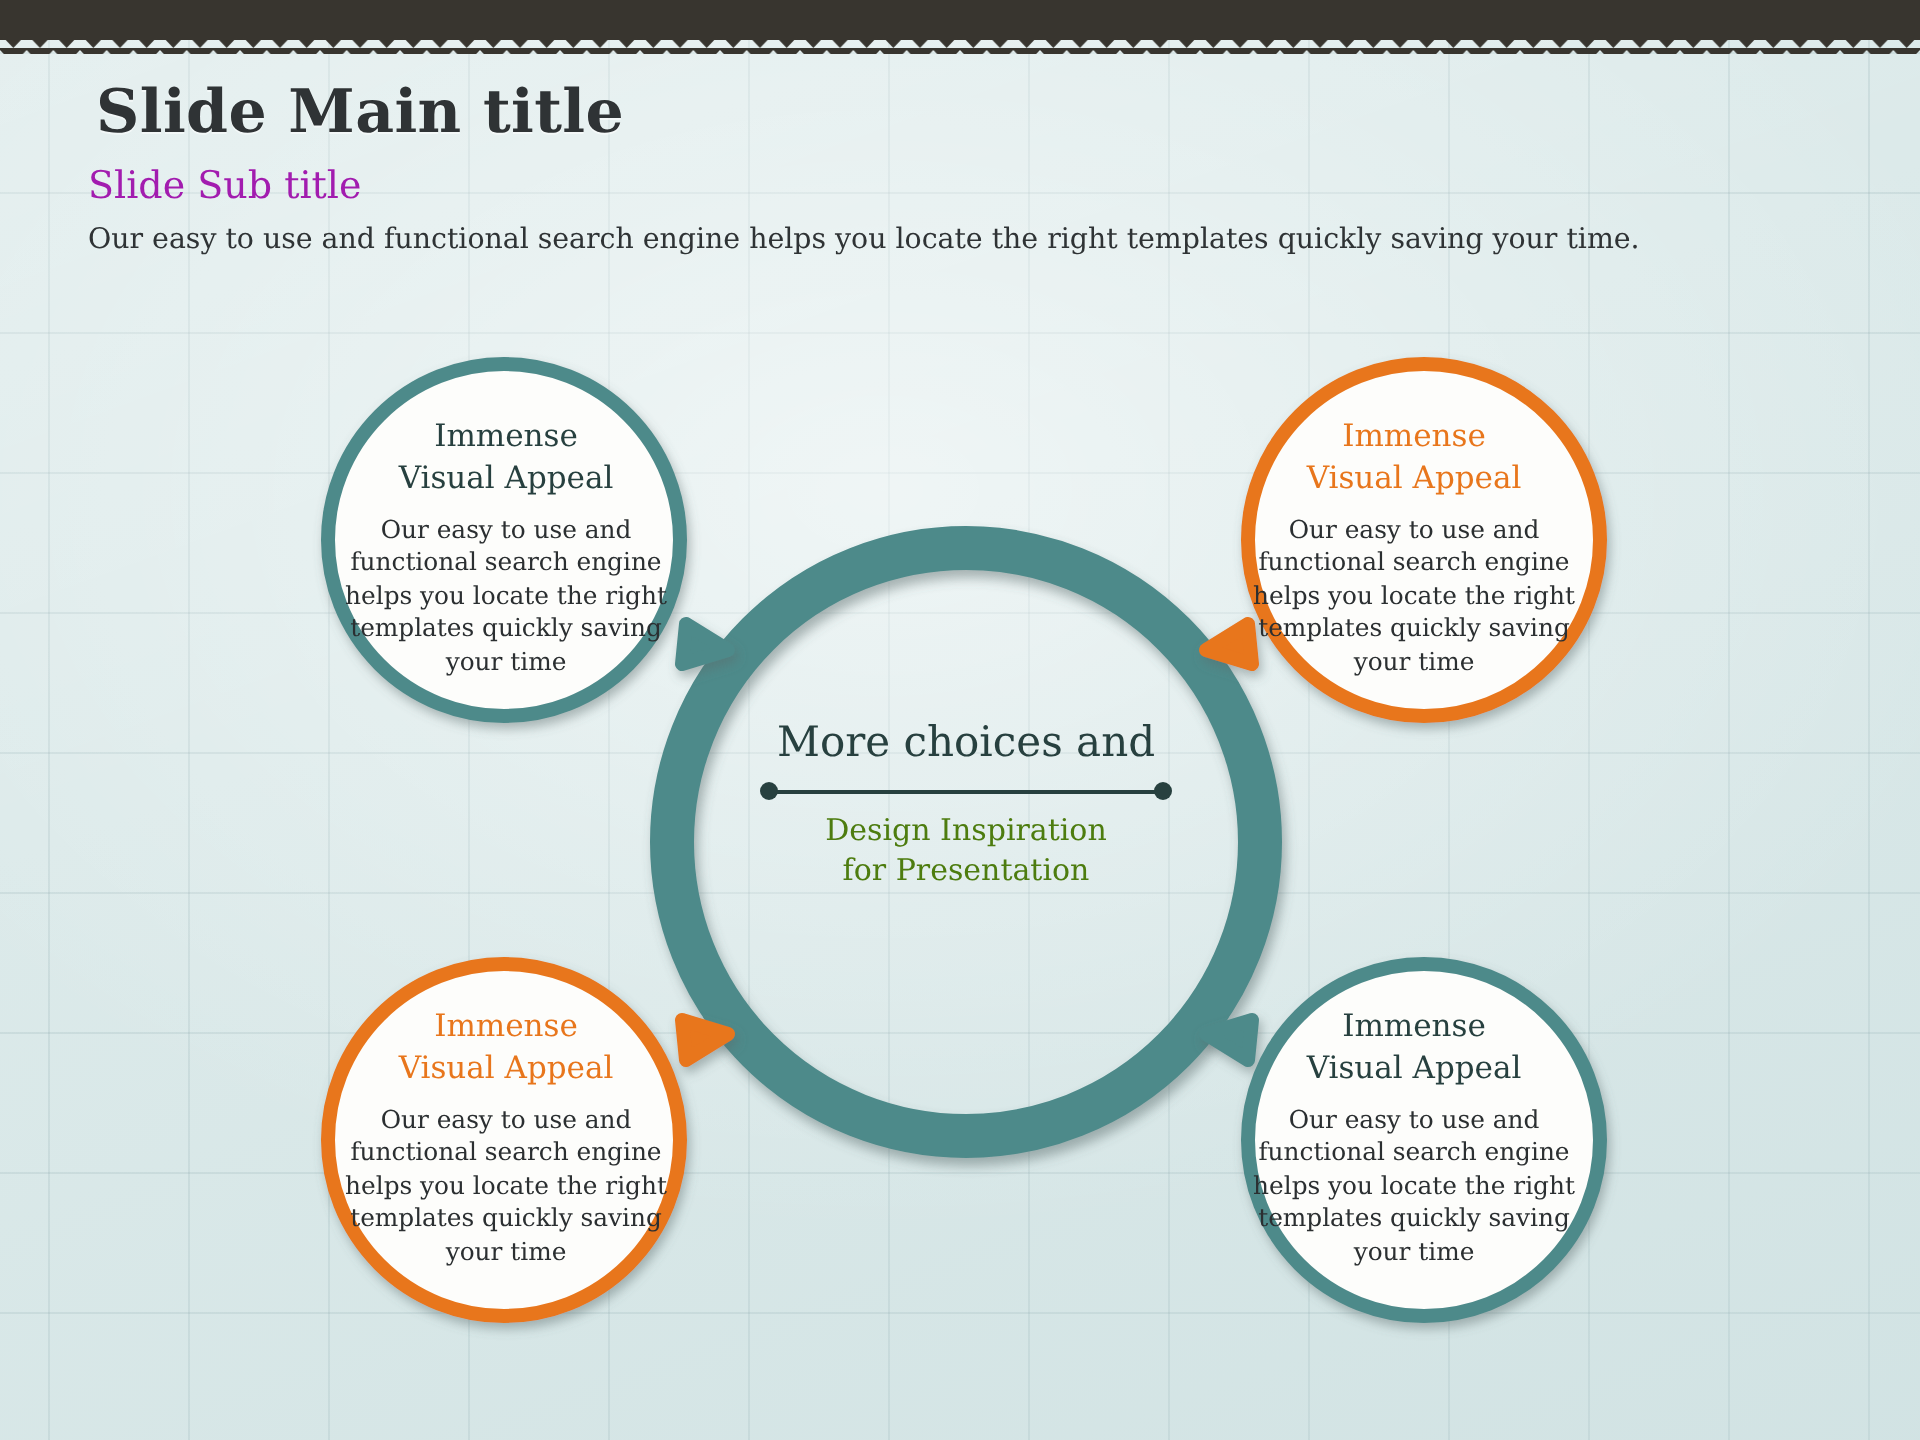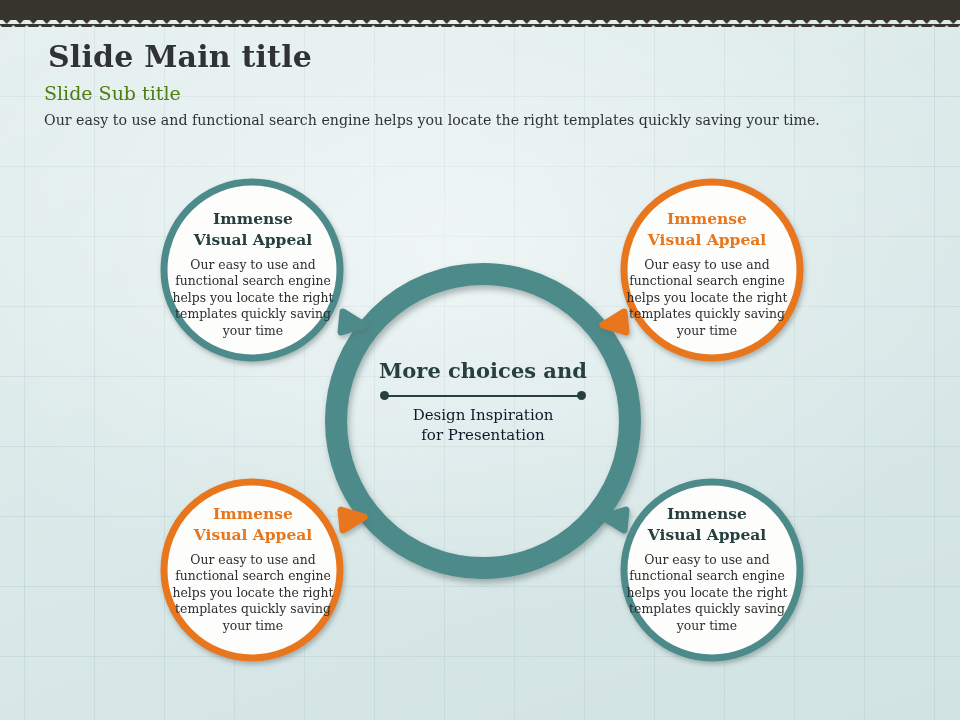--- a/index.html
+++ b/index.html
@@ -59,21 +59,21 @@
     color: #2f3335;
     letter-spacing: 0.2px;
     margin: 4px;
     text-shadow: 0 1px 0 rgba(255,255,255,0.5);
   }
   #sub-title {
     font-family: "DejaVu Serif", "Liberation Serif", serif;
     font-weight: normal;
     font-size: 19px;
     line-height: 24px;
-    color: #4d7c0f;
+    color: #a21caf;
     margin: 7px 0 0 0;
   }
   #slide-desc {
     font-family: "DejaVu Serif", "Liberation Serif", serif;
     font-size: 14.2px;
     line-height: 19px;
     color: #2f3335;
     margin: 6px 0 0 0;
     white-space: nowrap;
   }
@@ -90,21 +90,21 @@
   
   #center-text {
     position: absolute;
     left: 357px;
     top: 358px;
     width: 252px;
     text-align: center;
   }
   #center-heading {
     font-family: "DejaVu Serif", "Liberation Serif", serif;
-    font-weight: bold;
+    font-weight: normal;
     font-size: 21px;
     line-height: 26px;
     color: #27403f;
     margin: 0;
   }
   #center-divider {
     position: relative;
     height: 12px;
     margin: 6px auto 3px auto;
     width: 206px;
@@ -122,32 +122,32 @@
     width: 9px; height: 9px;
     border-radius: 50%;
     background: #27403f;
   }
   #center-divider .dot.left { left: 0; }
   #center-divider .dot.right { right: 0; }
   #center-sub {
     font-family: "DejaVu Serif", "Liberation Serif", serif;
     font-size: 15px;
     line-height: 20px;
-    color: #0f172a;
+    color: #4d7c0f;
     margin: 0;
   }
   
   .bubble-text {
     position: absolute;
     width: 166px;
     text-align: center;
   }
   .bubble-title {
     font-family: "DejaVu Serif", "Liberation Serif", serif;
-    font-weight: bold;
+    font-weight: normal;
     font-size: 15.5px;
     line-height: 21px;
     margin: 0;
   }
   .bubble-title.teal { color: #27403f; }
   .bubble-title.orange { color: #e8761c; }
   .bubble-body {
     font-family: "DejaVu Serif", "Liberation Serif", serif;
     font-size: 12.4px;
     line-height: 16.4px;

